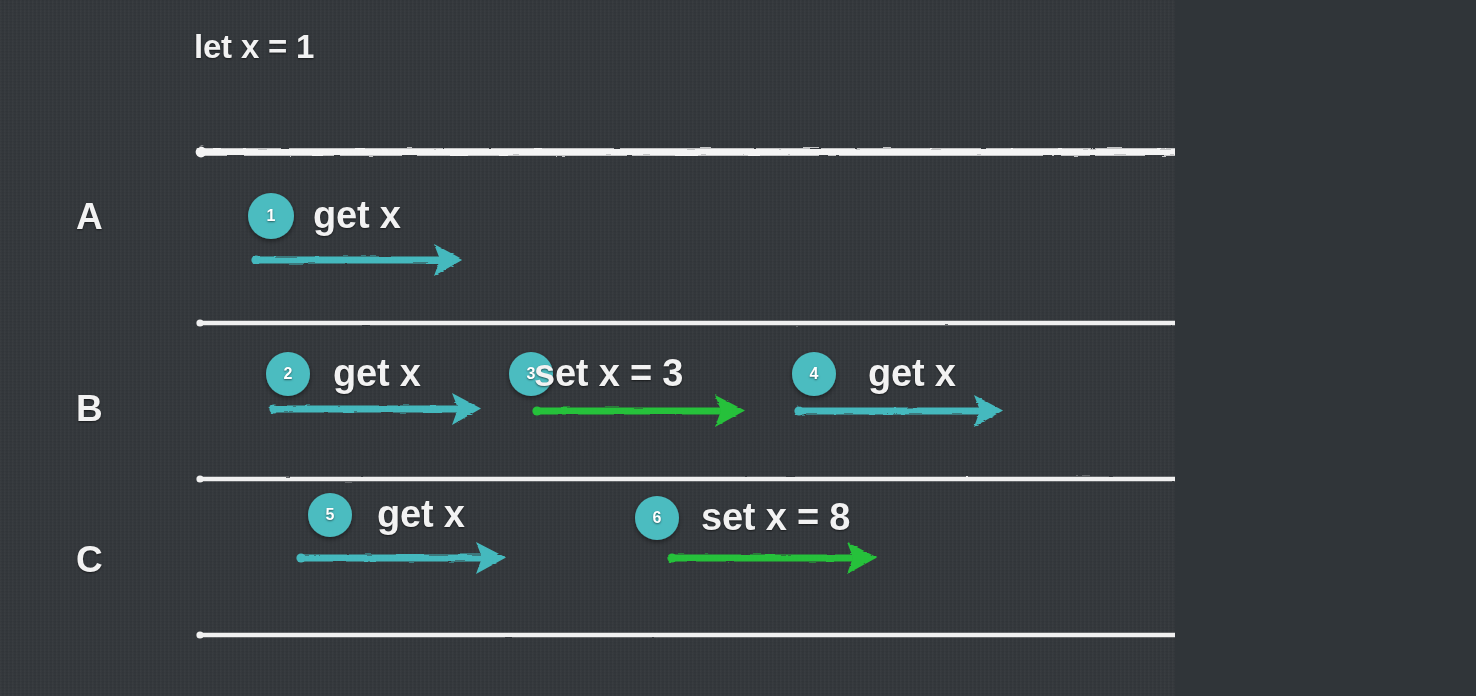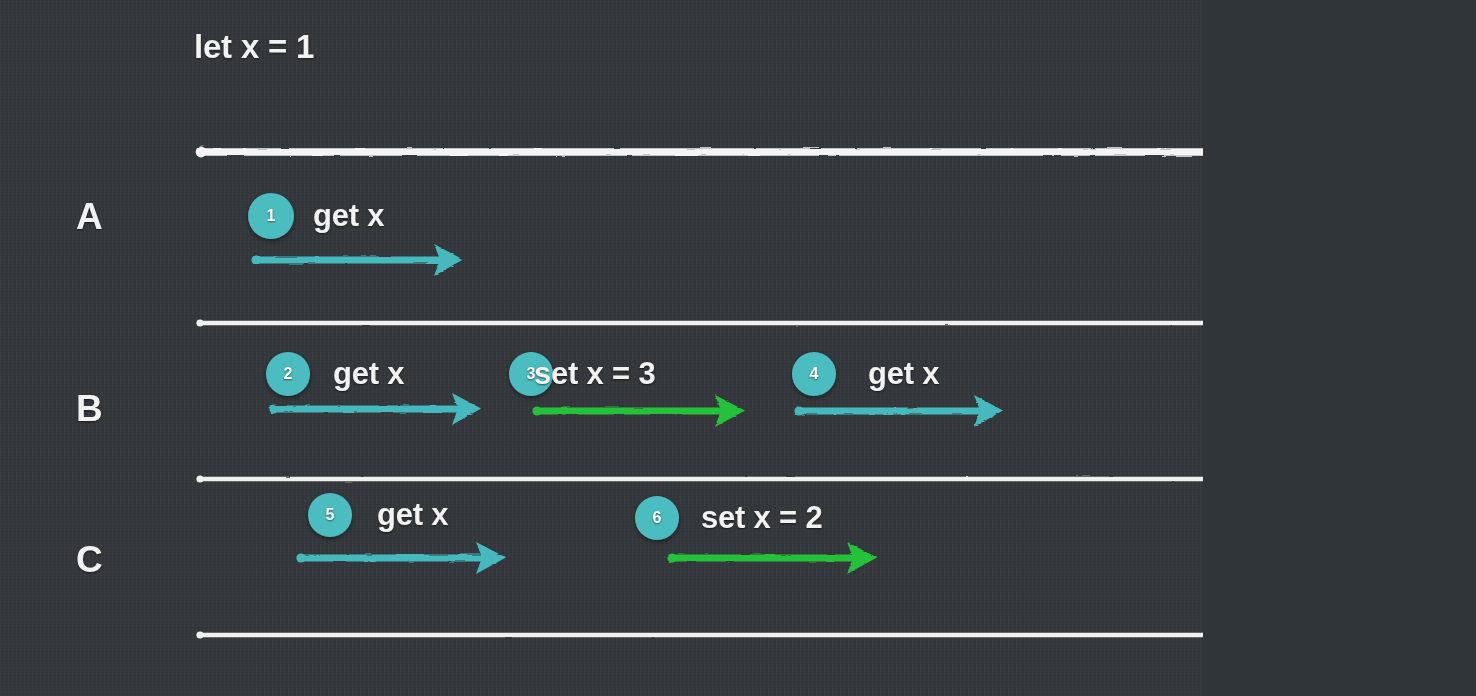--- a/index.html
+++ b/index.html
@@ -24,21 +24,20 @@
         rgba(255,255,255,0.018) 0px,
         rgba(255,255,255,0.018) 1px,
         rgba(0,0,0,0.022) 2px,
         rgba(0,0,0,0.022) 4px),
       repeating-linear-gradient(0deg,
         rgba(255,255,255,0.010) 0px,
         rgba(255,255,255,0.010) 1px,
         rgba(0,0,0,0.012) 2px,
         rgba(0,0,0,0.012) 3px);
     overflow: hidden;
-    padding-left: 28px;
   }
   #svg-layer {
     position: absolute;
     left: 0;
     top: 0;
     width: 1476px;
     height: 696px;
   }
   .txt {
     position: absolute;
@@ -52,21 +51,21 @@
   }
   .title-text {
     font-size: 33px;
     line-height: 33px;
   }
   .row-label {
     font-size: 37px;
     line-height: 37px;
   }
   .op-label {
-    font-size: 31px;
+    font-size: 38px;
     line-height: 31px;
   }
   .badge-num {
     position: absolute;
     color: #ffffff;
     font-family: "Liberation Sans", sans-serif;
     font-weight: bold;
     font-size: 16px;
     line-height: 16px;
     text-align: center;
@@ -187,15 +186,15 @@
   <div class="badge-num" style="left:310px; top:507px; width:40px;">5</div>
   <div class="badge-num" style="left:637px; top:510px; width:40px;">6</div>
 
   <div class="txt op-label" style="left:313px; top:200px;">get x</div>
 
   <div class="txt op-label" style="left:333px; top:358px;">get x</div>
   <div class="txt op-label" style="left:534px; top:358px;">set x = 3</div>
   <div class="txt op-label" style="left:868px; top:358px;">get x</div>
 
   <div class="txt op-label" style="left:377px; top:499px;">get x</div>
-  <div class="txt op-label" style="left:701px; top:502px;">set x = 2</div>
+  <div class="txt op-label" style="left:701px; top:502px;">set x = 8</div>
 
 </div>
 
 </body></html>

